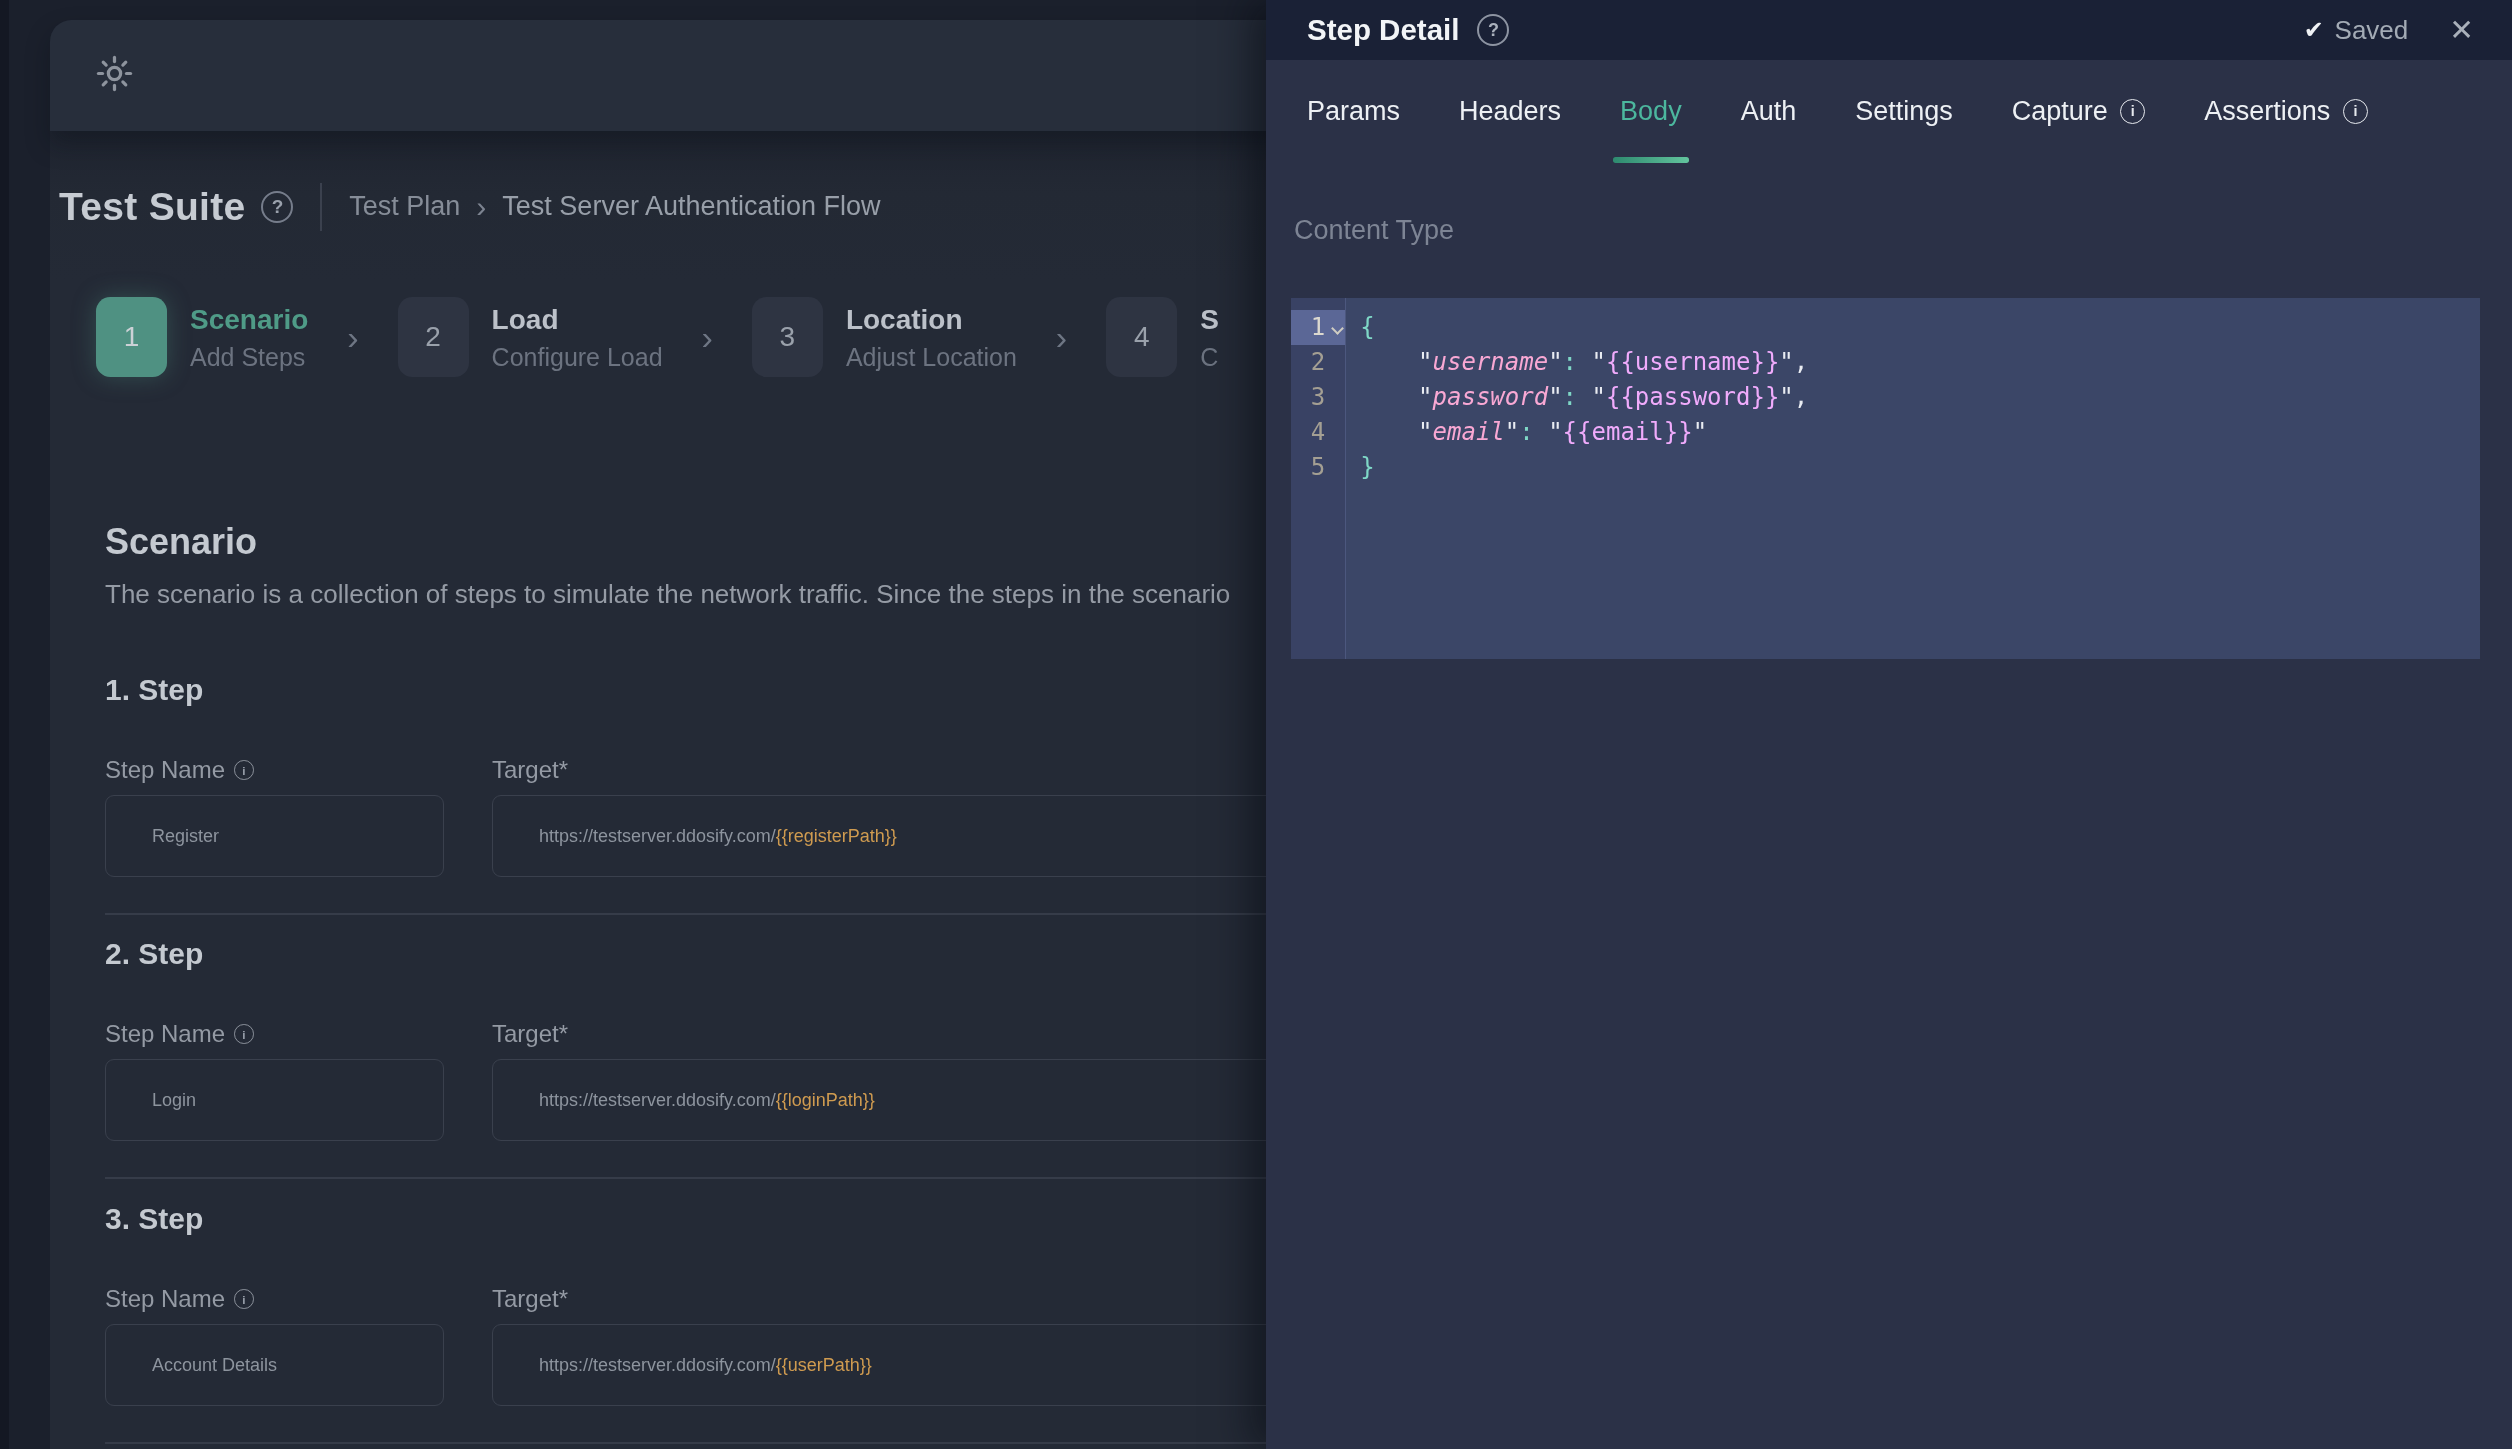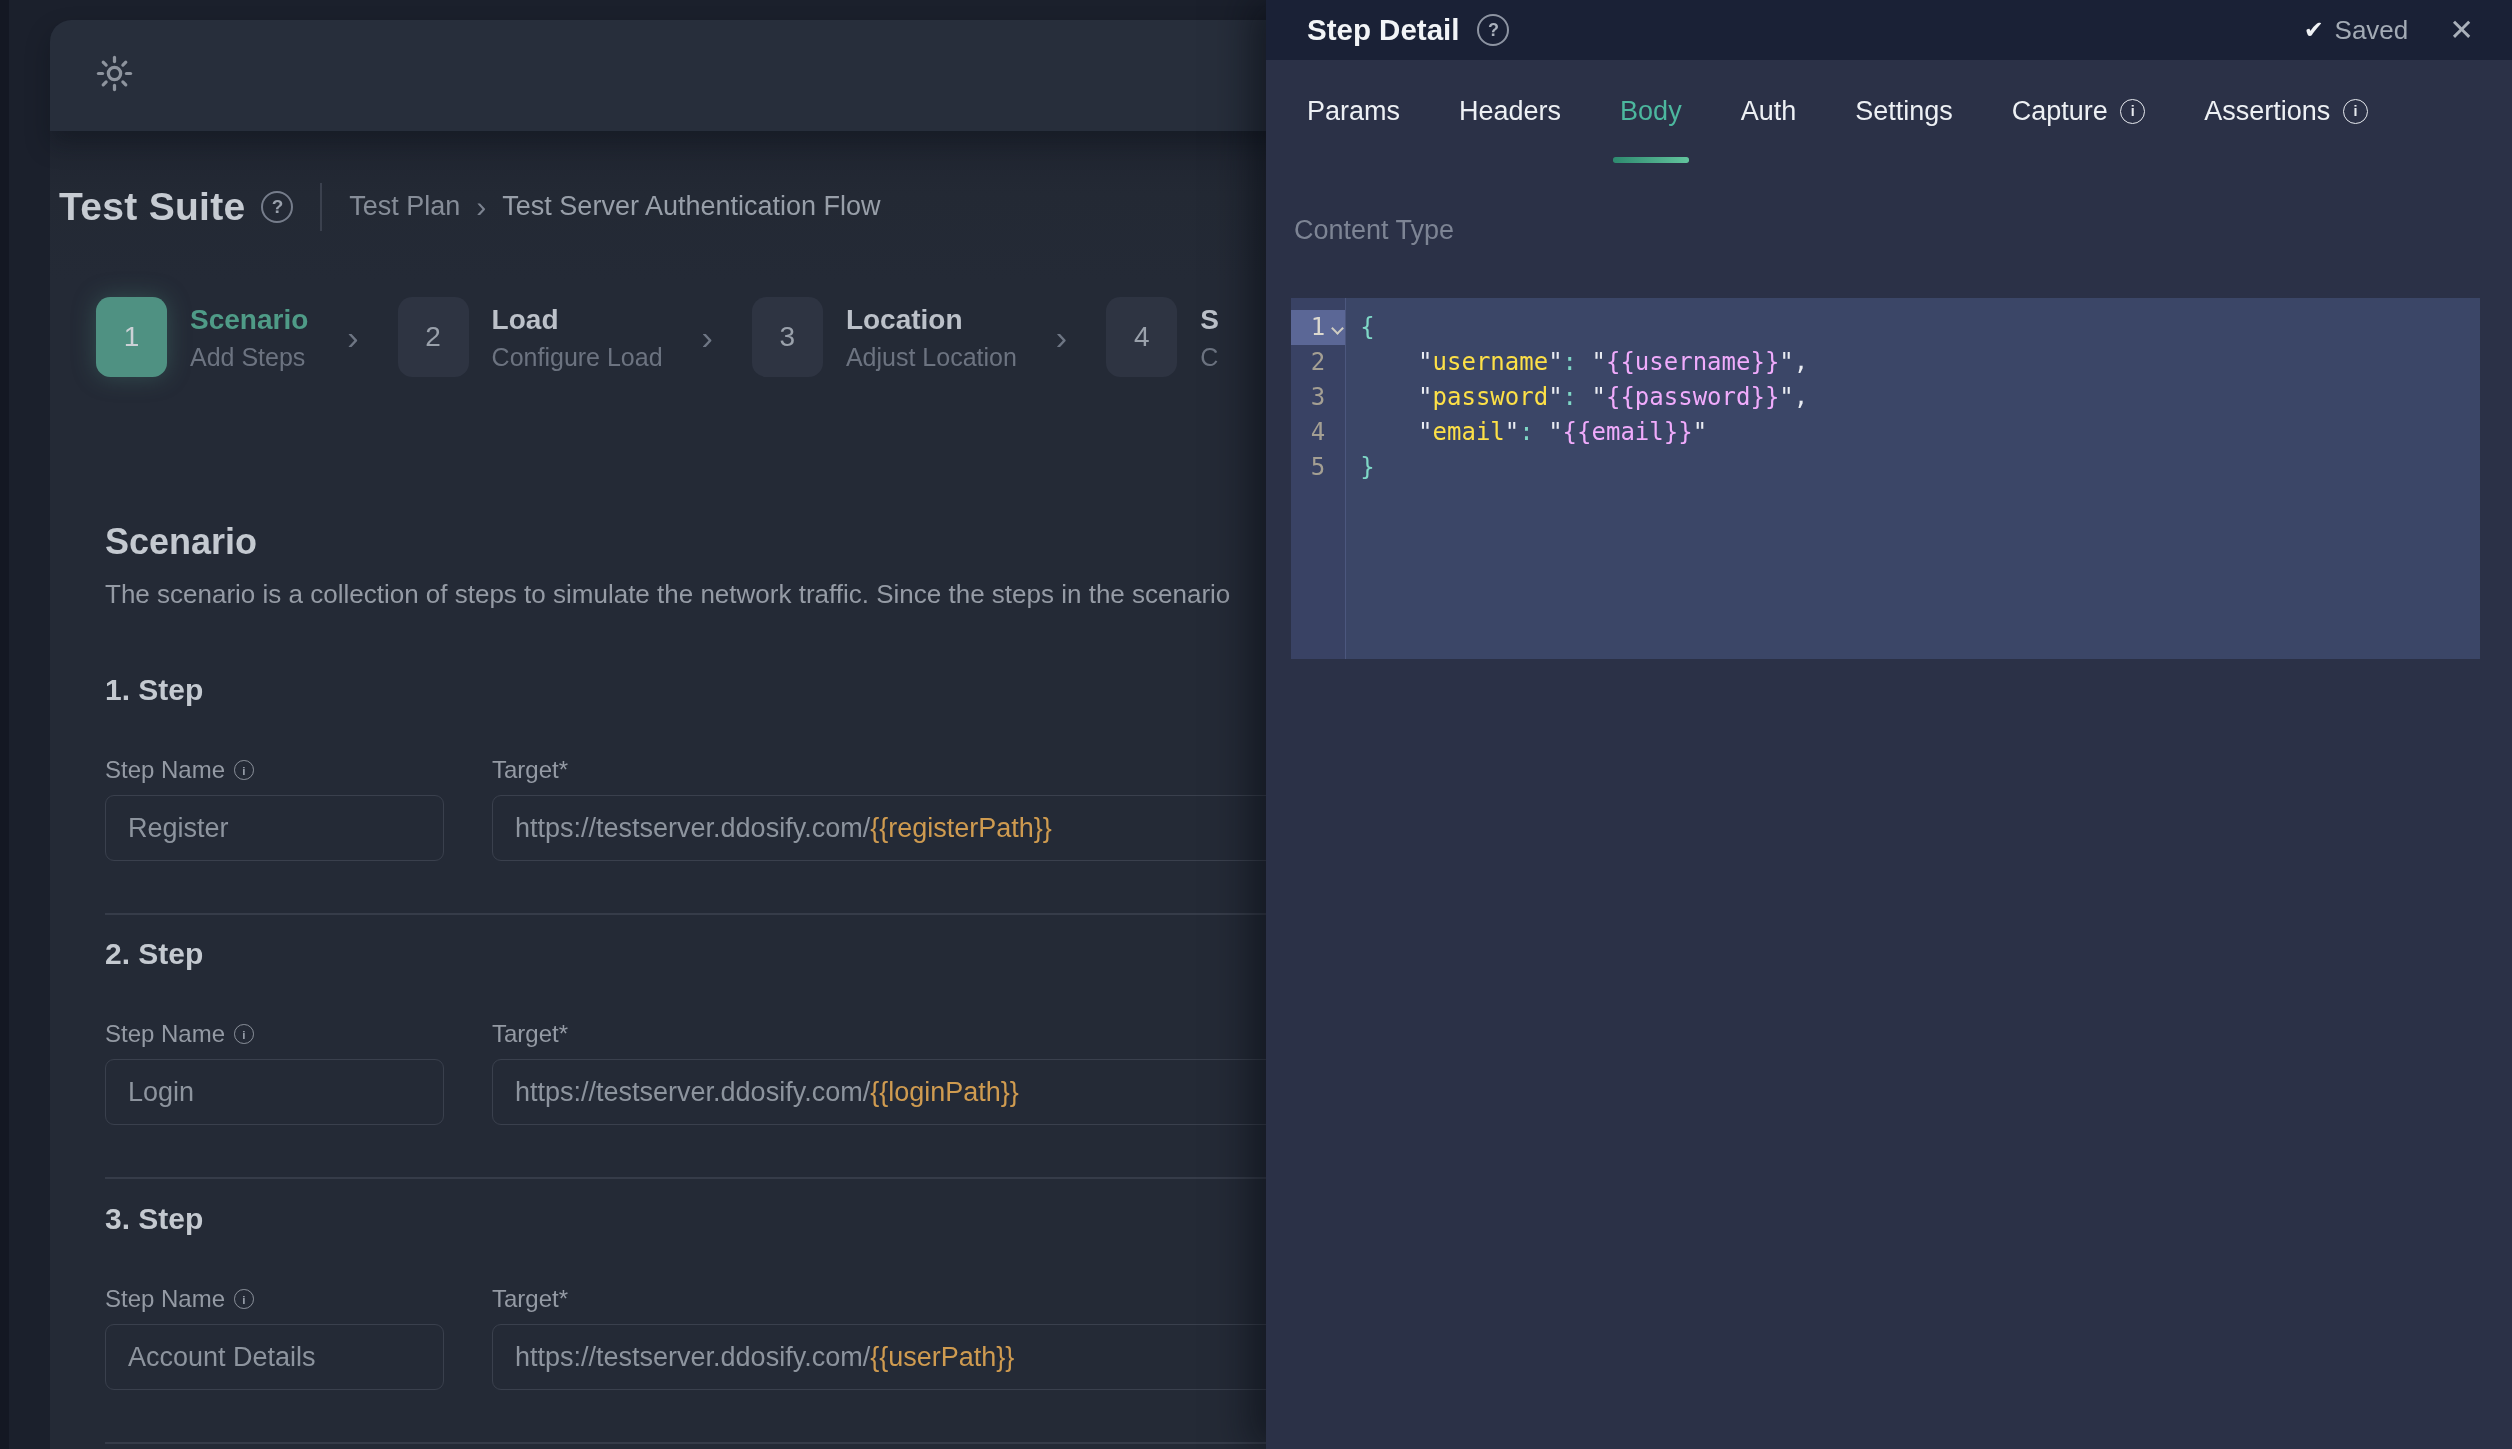--- a/index.html
+++ b/index.html
@@ -48,22 +48,22 @@
   .section { position:absolute; left:105px; right:0; height:264px; z-index:2; }
   .sec-heading { font-size:30px; font-weight:600; color:#c4c9d0; line-height:38px; }
   .sec-labels { position:absolute; top:85px; left:0; right:0; }
   .sec-label { font-size:24px; color:#949aa4; display:inline-flex; align-items:center; }
   .lbl-name { position:absolute; left:0; top:0; }
   .lbl-target { position:absolute; left:387px; top:0; }
   .i-icon { width:19.7px; height:19.7px; border:1.8px solid #8b919b; border-radius:50%; color:#9aa1ac;
             font-size:11.6px; font-weight:700; display:inline-flex; align-items:center; justify-content:center;
             margin-left:9px; font-style:normal; cursor:pointer; }
   .sec-inputs { position:absolute; top:124px; left:0; right:0; }
-  .fld { position:absolute; top:0; height:66px; border:1.8px solid #3a404d; border-radius:9px;
-         display:flex; align-items:center; padding-left:22px; font-size:27px; color:#8d949e; cursor:text;
+  .fld { position:absolute; top:0; height:82px; border:1.8px solid #3a404d; border-radius:9px;
+         display:flex; align-items:center; padding-left:46px; font-size:18px; color:#8d949e; cursor:text;
          white-space:nowrap; overflow:hidden; }
   .fld-name { left:0; width:339px; }
   .fld-target { left:387px; width:960px; }
   .tgt-var { color:#cf9b50; }
   .sec-divider { position:absolute; top:242px; left:0; right:0; height:1.8px; background:#363c49; }
 
   
   .panel { position:absolute; left:1266px; top:0; width:1246px; height:1449px; background:#2b3147;
            box-shadow:-16px 0 36px rgba(8,11,18,.55); z-index:10; }
   .p-header { height:60px; background:#1a2136; display:flex; align-items:center; padding:0 38px 0 41px; }
@@ -101,21 +101,21 @@
   .g-row { height:35px; line-height:35px; font-size:24px; color:#a49f93; text-align:center;
            position:relative; }
   .g-row.active { background:#5b6796; color:#dbd8cf; }
   .g-fold { position:absolute; right:2.7px; top:14.3px; width:9px; height:9px;
             border-right:2.2px solid #cfccc2; border-bottom:2.2px solid #cfccc2;
             transform:rotate(45deg); cursor:pointer; }
   .code { padding:11.6px 0 0 14.3px; font-size:24px; line-height:35px; }
   .code-line { height:35px; white-space:pre; }
   .tok { white-space:pre; }
   .tok-q { color:#e9ecf2; }
-  .tok-key { color:#fde047; }
+  .tok-key { color:#f9a8d4;font-style:italic; }
   .tok-colon { color:#7fd8c7; }
   .tok-brace { color:#7fd8c7; }
   .tok-var { color:#f0abfc; }
 </style>
 </head>
 <body>
 
 <div id="app">
   <div class="left-strip"></div>
 

